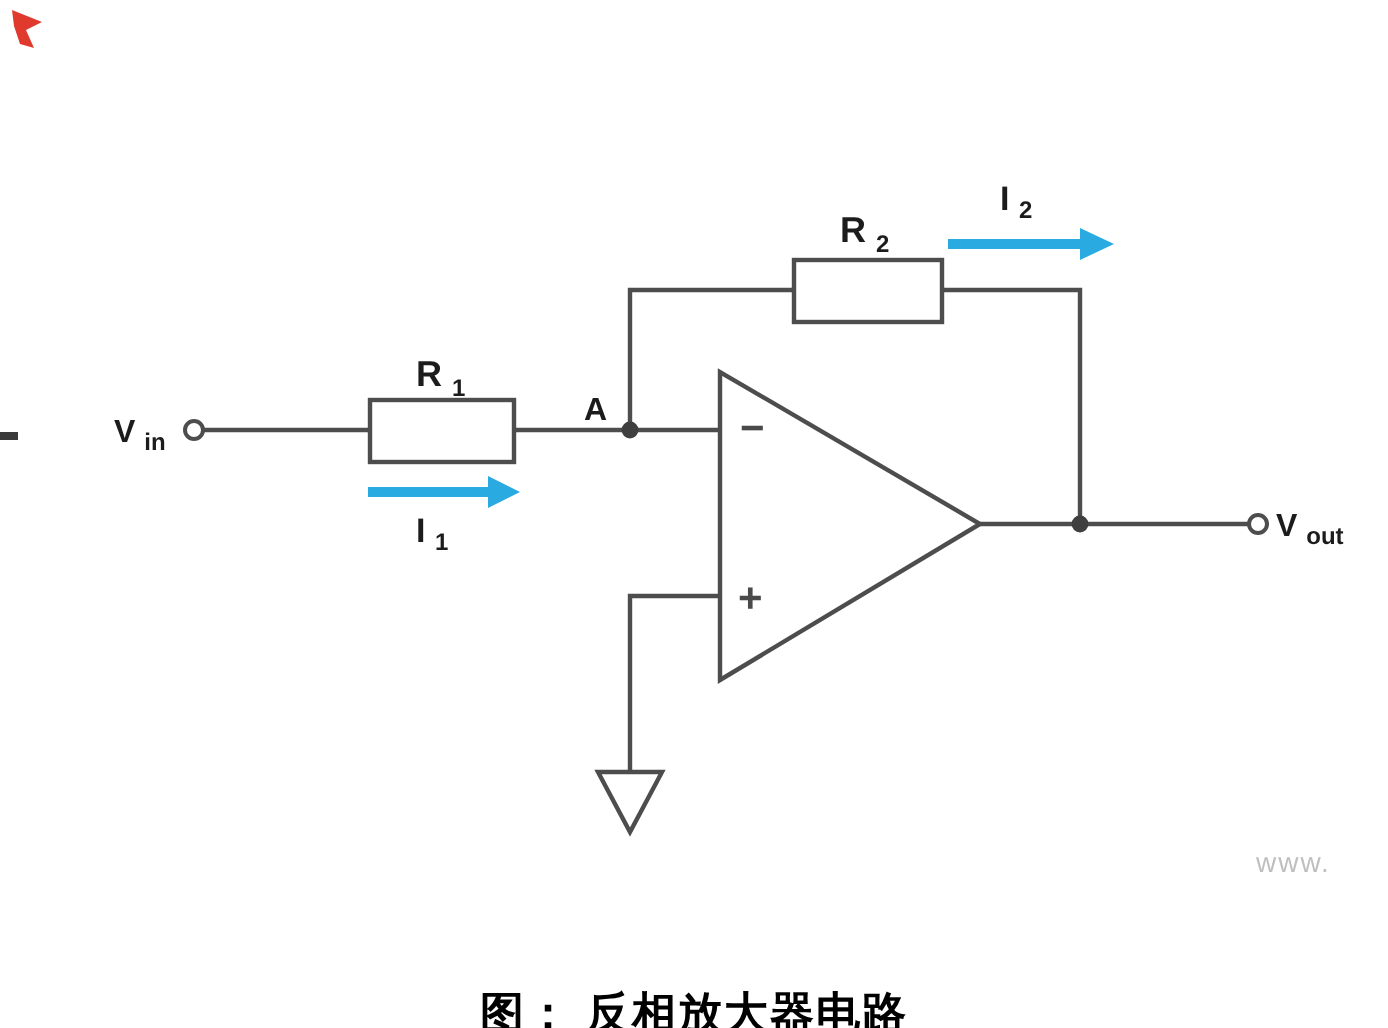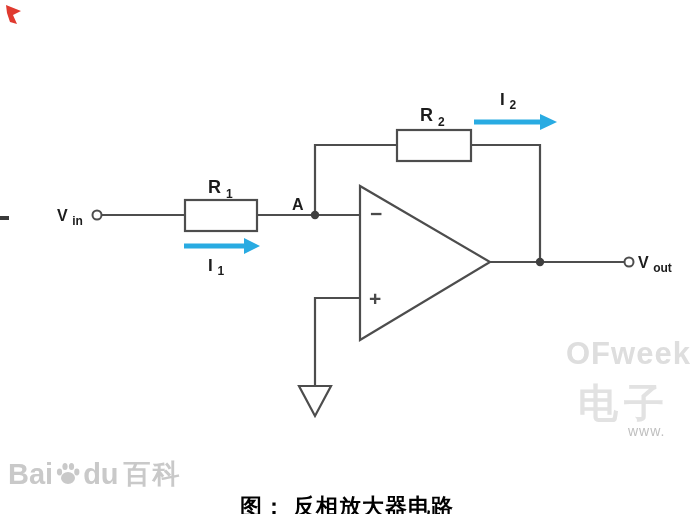--- a/index.html
+++ b/index.html
@@ -134,32 +134,18 @@
     </text>
     <text x="500" y="105" class="t17">
       <tspan>I</tspan>
       <tspan class="sub" dy="4">2</tspan>
     </text>
     <text x="292" y="210" class="t16">A</text>
     <text x="370" y="221" class="sign">−</text>
     <text x="369" y="306" class="sign">+</text>
   </svg>
 
-  <div class="wm-ofweek">OFweek</div>
-  <div class="wm-cn">电子</div>
   <div class="wm-www">www.</div>
 
-  <div class="baidu">
-    <span>Bai</span>
-    <svg class="paw" width="26" height="26" viewBox="0 0 26 26">
-      <ellipse cx="13" cy="17" rx="7" ry="6" fill="#c9c9c9"></ellipse>
-      <ellipse cx="4.5" cy="11" rx="2.6" ry="3.4" fill="#c9c9c9"></ellipse>
-      <ellipse cx="10" cy="5.5" rx="2.6" ry="3.6" fill="#c9c9c9"></ellipse>
-      <ellipse cx="16.5" cy="5.5" rx="2.6" ry="3.6" fill="#c9c9c9"></ellipse>
-      <ellipse cx="21.8" cy="11" rx="2.6" ry="3.4" fill="#c9c9c9"></ellipse>
-    </svg>
-    <span>du</span>
-    <span class="baike">百科</span>
-  </div>
 
   <div class="caption">图： 反相放大器电路</div>
 
 </div>
 
 </body></html>

